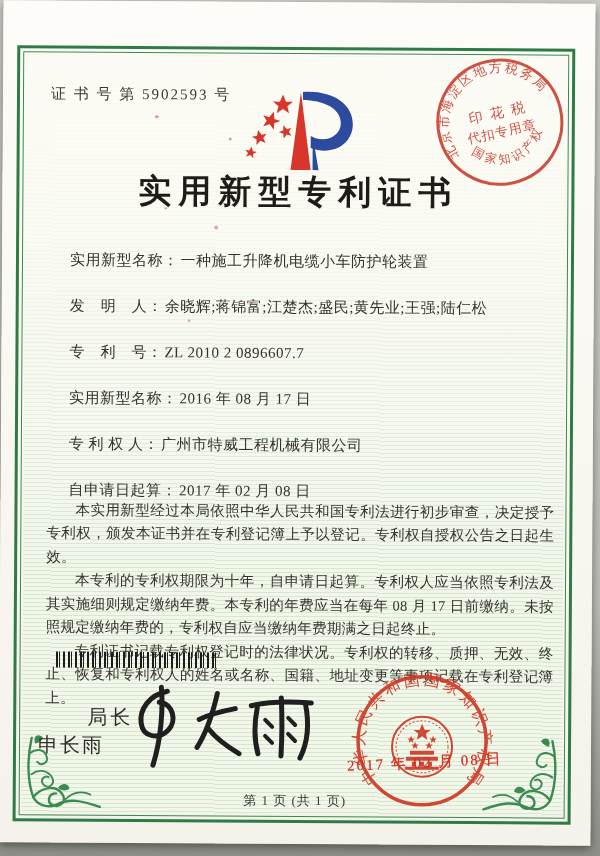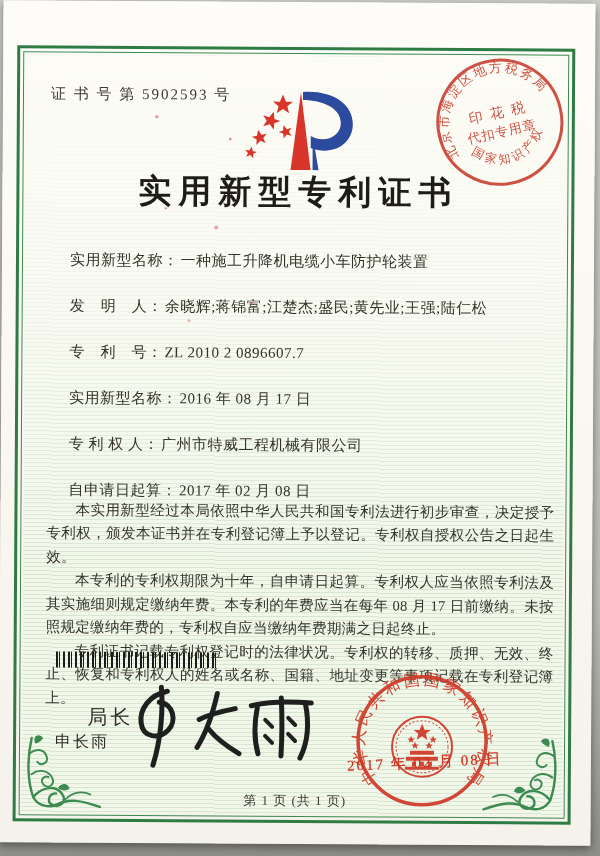--- a/index.html
+++ b/index.html
@@ -44,21 +44,21 @@
   .paras{position:absolute;left:46px;top:498px;width:508px;}
   .paras p{
     margin:0;text-indent:2em;text-align:justify;
     font-size:14.5px;line-height:1.62;color:#35332b;letter-spacing:.3px;
   }
   .barcode{
     position:absolute;left:56px;top:651px;width:162px;height:16px;
     background:repeating-linear-gradient(90deg,#1c1c1c 0 2px,transparent 2px 3px,#1c1c1c 3px 4px,transparent 4px 7px,#1c1c1c 7px 9px,transparent 9px 12px);
   }
   .sig-title{position:absolute;left:64px;top:703px;font-size:20px;color:#2f2d26;letter-spacing:3px;margin-left:24px;}
-  .sig-name{position:absolute;left:56px;top:731px;font-size:16px;color:#2f2d26;letter-spacing:2px;}
+  .sig-name{position:absolute;left:39px;top:731px;font-size:20px;color:#2f2d26;letter-spacing:2px;}
   .autograph{position:absolute;left:126px;top:680px;}
   .office-seal{position:absolute;left:338px;top:656px;opacity:.93;}
   .seal-date{
     position:absolute;left:348px;top:750px;width:170px;
     font-size:15px;color:#cf3222;letter-spacing:2px;transform:rotate(-3deg);
     text-shadow:0 0 1px rgba(207,50,34,.5);z-index:5;
   }
   .tax-stamp{position:absolute;left:428px;top:50px;transform:rotate(-13deg);opacity:.9;}
   .footer{
     position:absolute;left:0;top:790px;width:100%;text-align:center;

